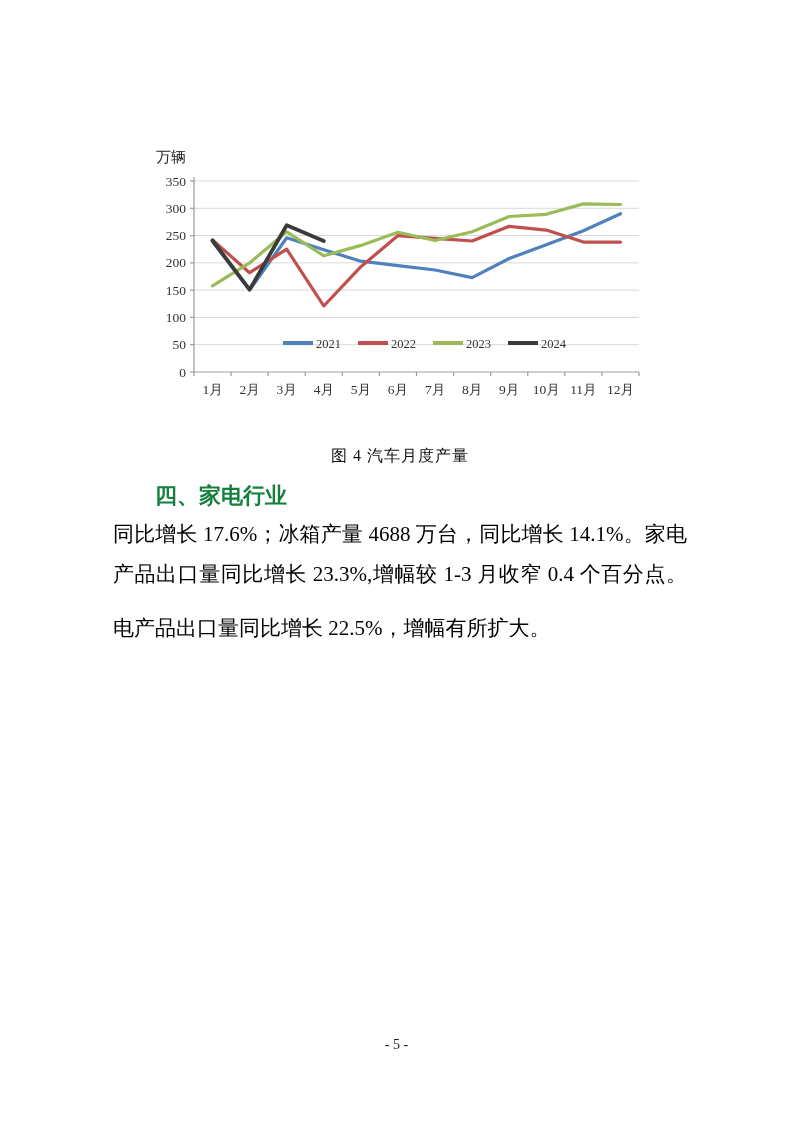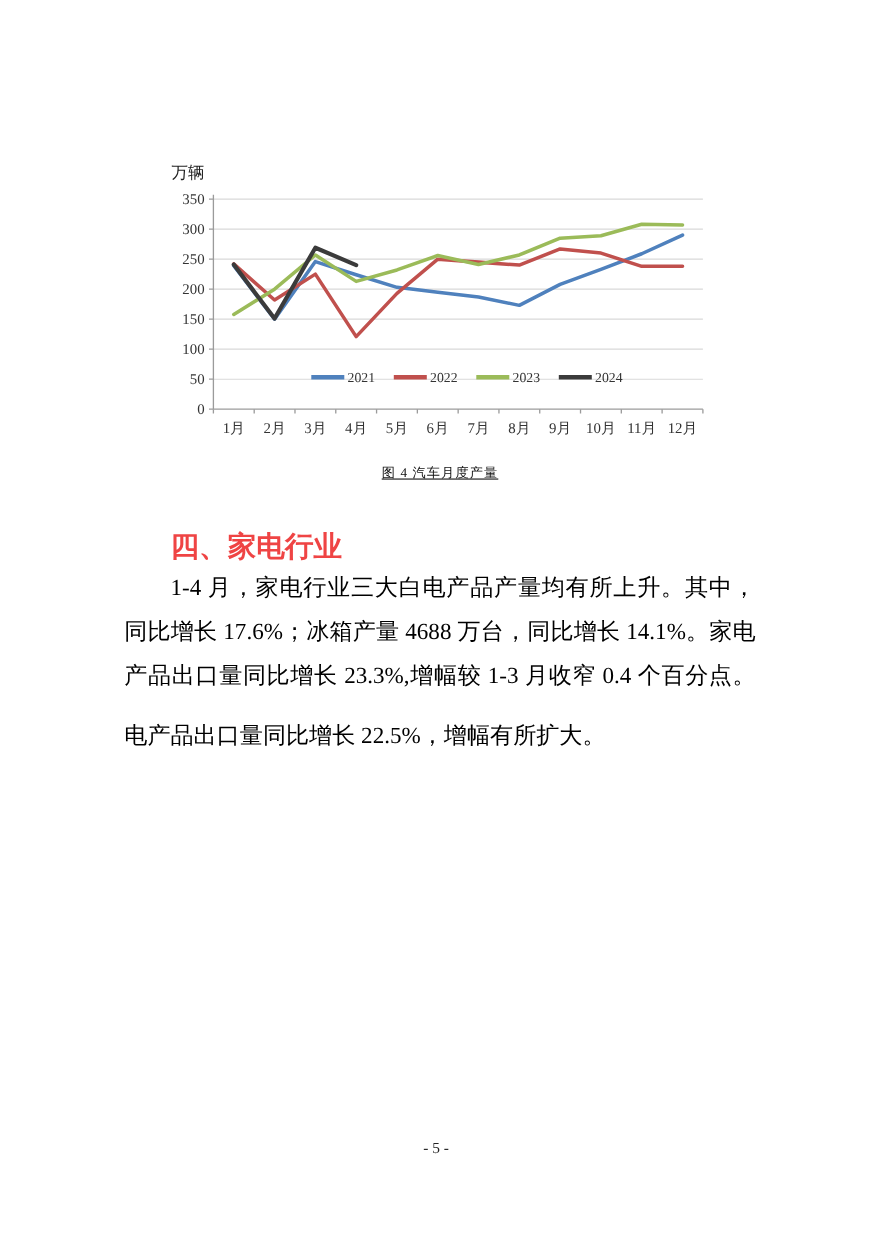--- a/index.html
+++ b/index.html
@@ -14,31 +14,30 @@
   .page{position:absolute;inset:0;background:#fff;}
 
   
   .chart-wrap{
     position:absolute;left:150px;top:140px;width:512px;height:268px;
   }
   .chart-wrap svg{display:block;}
 
   
   .chart-caption{
-    position:absolute;left:113px;top:418px;width:574px;
-    text-align:center;font-size:12px;line-height:24px;color:#111;
+    position:absolute;left:113px;top:444px;width:574px;
+    text-align:center;font-size:16px;line-height:24px;color:#111;
     letter-spacing:1px;
-    text-decoration:underline;
   }
 
   
   .section-heading{
     position:absolute;left:155px;top:482px;width:500px;
     font-family:Liberation Sans, sans-serif;
-    font-weight:bold;font-size:26px;line-height:28px;color:#ef4444;
+    font-weight:bold;font-size:22px;line-height:28px;color:#15803d;
   }
 
   
   .body-text{
     position:absolute;left:113px;top:514px;width:574px;
     font-size:21px;color:#000;
   }
   .body-text .line{
     height:40px;line-height:40px;
     text-align:justify;text-align-last:justify;
@@ -128,21 +127,20 @@
         <line x1="358" y1="203" x2="388" y2="203" stroke="#3B3B3B" stroke-width="4"></line>
         <text x="391" y="207.5" font-size="12.5" text-anchor="start" fill="#333" font-family="&quot;Liberation Serif&quot;,&quot;DejaVu Serif&quot;,serif">2024</text>
       </svg>
   </div>
 
   <div class="chart-caption">图 4  汽车月度产量</div>
 
   <div class="section-heading">四、家电行业</div>
 
   <div class="body-text">
-    <div class="line indent">1-4 月，家电行业三大白电产品产量均有所上升。其中，</div>
     <div class="line">同比增长 17.6%；冰箱产量 4688 万台，同比增长 14.1%。家电</div>
     <div class="line">产品出口量同比增长 23.3%,增幅较 1-3 月收窄 0.4 个百分点。</div>
     <div class="line last">电产品出口量同比增长 22.5%，增幅有所扩大。</div>
   </div>
 
   <div class="page-number">- 5 -</div>
 
 </div>
 
 </body></html>

